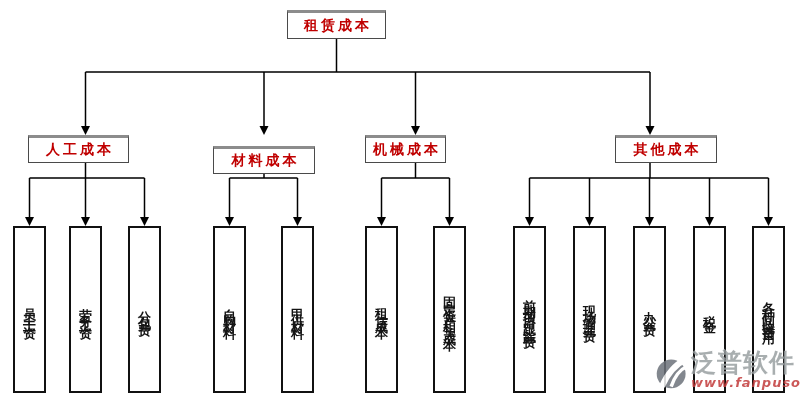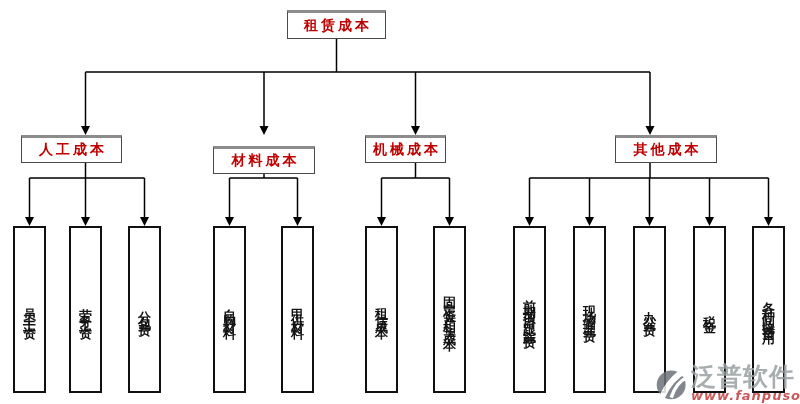--- a/index.html
+++ b/index.html
@@ -10,42 +10,42 @@
   svg.wires{position:absolute;left:0;top:0;width:800px;height:404px;}
   
   .hnode{
     position:absolute;box-sizing:border-box;background:#fff;
     border:1px solid #4a4a4a;border-top:3px solid #8c8c8c;
     display:flex;align-items:center;justify-content:center;
     color:#c00000;font-weight:bold;font-size:14px;letter-spacing:3px;
     text-indent:3px;white-space:nowrap;
   }
   .root-node{left:287px;top:10px;width:99px;height:29px;}
-  .cat-labor   {left:21px; top:135px;width:101px;height:28px;}
+  .cat-labor   {left:28px; top:135px;width:101px;height:28px;}
   .cat-material{left:213px;top:146px;width:102px;height:28px;}
   .cat-machine {left:365px;top:135px;width:81px;height:28px;}
   .cat-other   {left:599px;top:135px;width:102px;height:28px;margin-left:16px;}
   
   .vbox{
     position:absolute;top:226px;width:33px;height:167px;box-sizing:border-box;
     background:#fff;border:2px solid #111;
     display:flex;align-items:center;justify-content:center;
   }
   .vbox span{
     writing-mode:vertical-lr;text-orientation:upright;
     font-size:13px;font-weight:bold;color:#141414;letter-spacing:6px;line-height:1;
   }
   .v1{left:13px}.v2{left:69px}.v3{left:128px}
   .v4{left:213px}.v5{left:281px}
   .v6{left:365px}.v7{left:433px}
   .v8{left:513px}.v9{left:573px}.v10{left:633px}.v11{left:693px}.v12{left:752px}
   
   .watermark{
     position:absolute;left:655px;top:349px;width:145px;height:54px;
-    display:flex;align-items:flex-end;opacity:.85;pointer-events:none;
+    display:flex;align-items:flex-start;opacity:.85;pointer-events:none;
   }
   .wm-logo{width:34px;height:38px;margin-top:5px;flex:0 0 auto;}
   .wm-text{display:flex;flex-direction:column;margin-left:2px;}
   .wm-brand{
     font-size:25px;font-weight:bold;color:#9aa0a2;letter-spacing:1px;
     line-height:1.1;white-space:nowrap;
   }
   .wm-url{
     font-size:13px;font-weight:bold;color:#c23b3b;font-style:italic;
     letter-spacing:1px;margin-top:-2px;white-space:nowrap;

